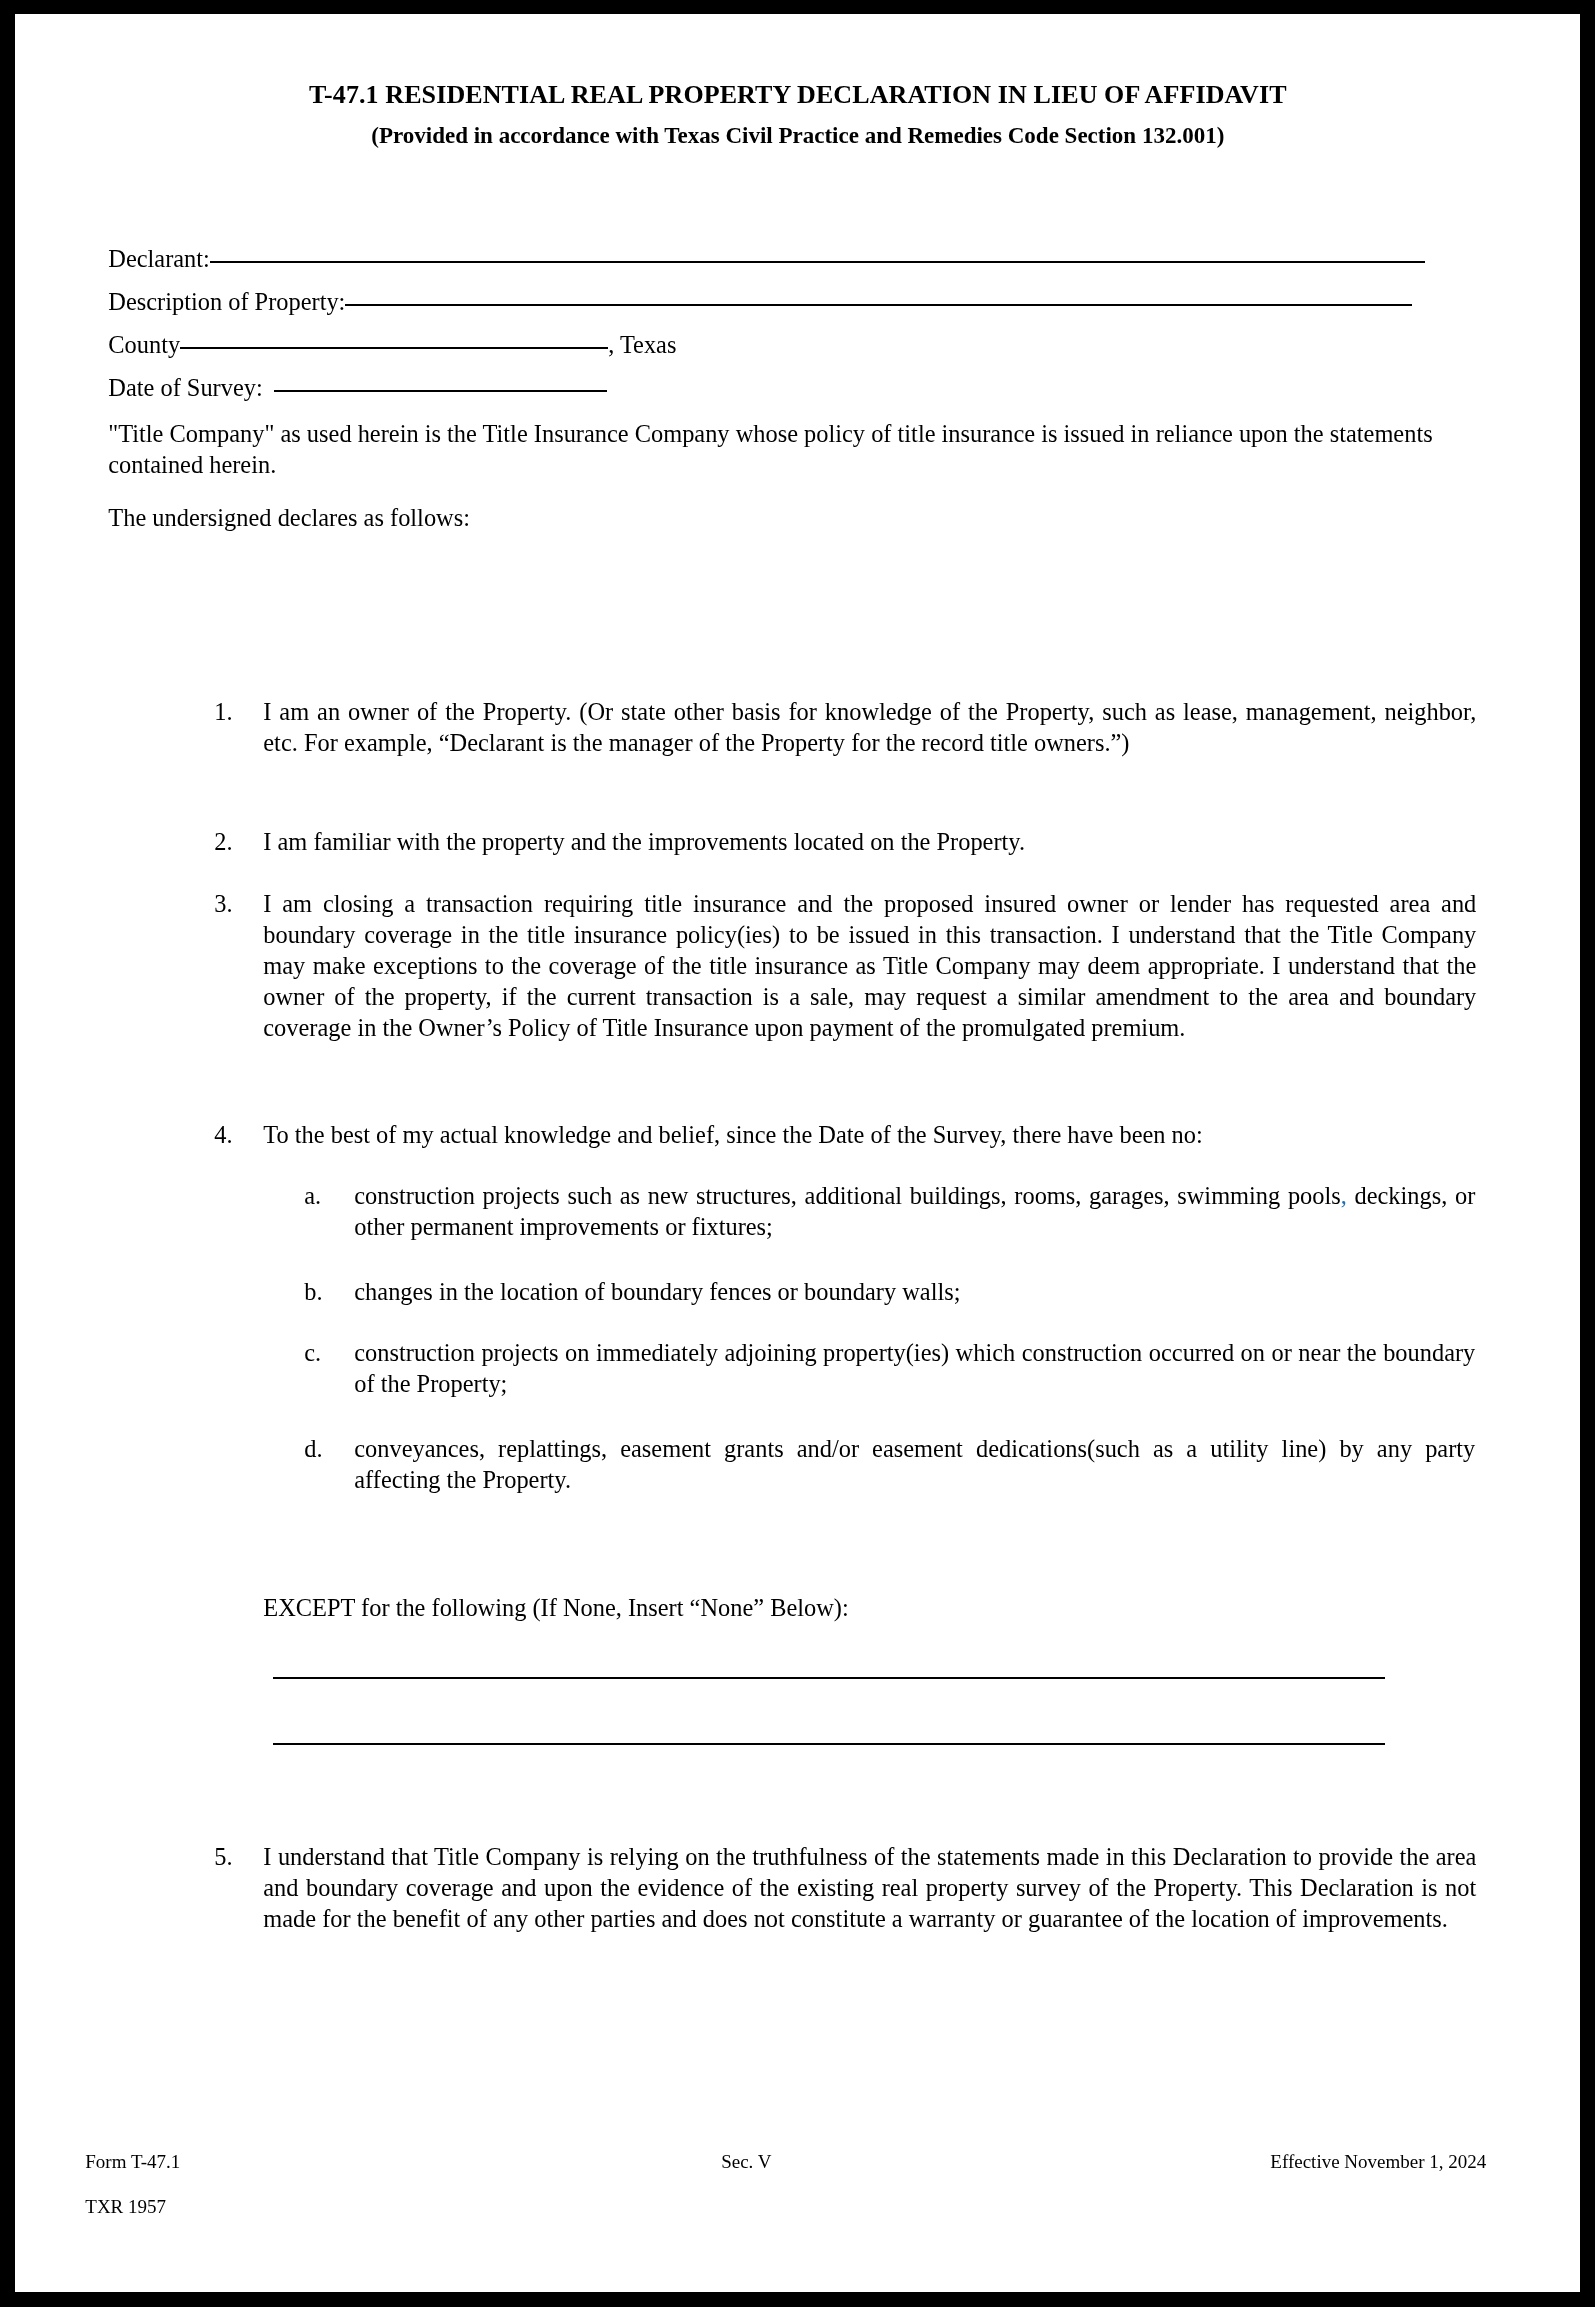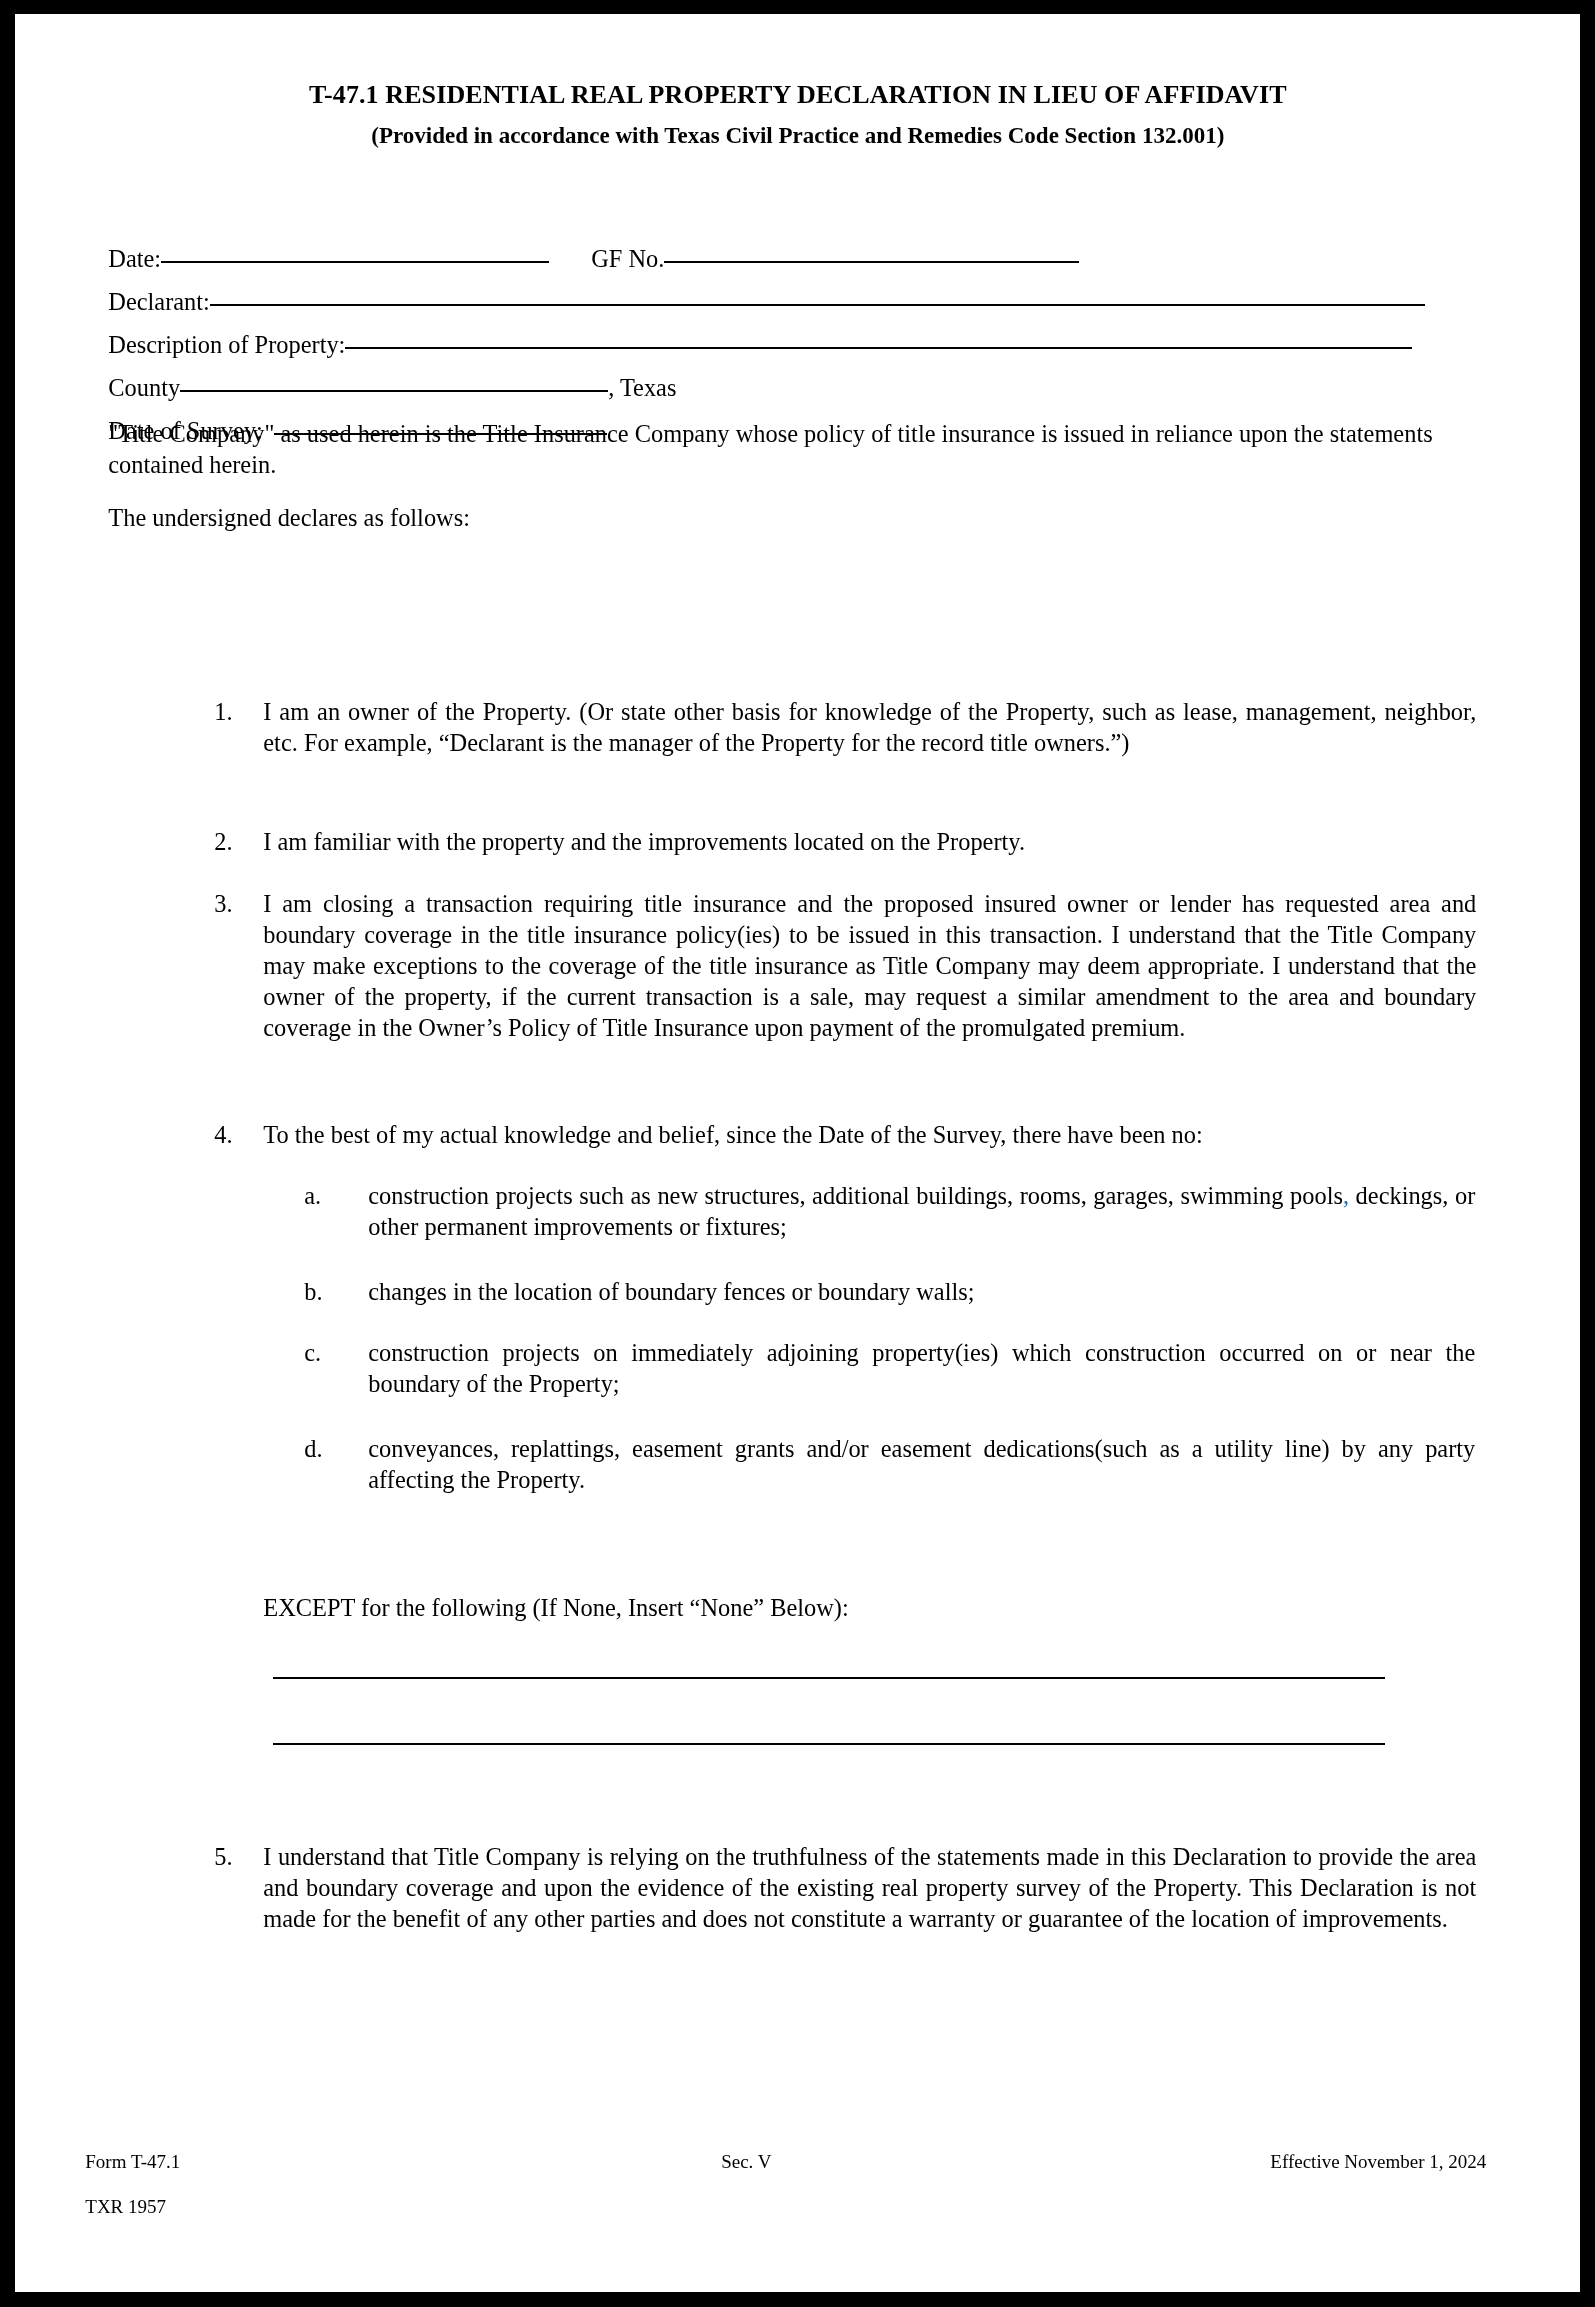--- a/index.html
+++ b/index.html
@@ -132,21 +132,20 @@
     font-size: 24.4px;
     line-height: 31px;
   }
   .sub-num {
     flex: none;
     width: 50px;
   }
   .sub-txt {
     flex: 1;
     text-align: justify;
-    margin-left: 14px;
   }
   .sub-txt.nojust { text-align: left; }
 
   .sa { left: 289px; top: 1166px; width: 1171px; }
   .sb { left: 289px; top: 1262px; width: 1171px; }
   .sc { left: 289px; top: 1323px; width: 1171px; }
   .sd { left: 289px; top: 1419px; width: 1171px; }
 
   
   .except {
@@ -206,27 +205,20 @@
   <div class="page">
     <div class="inner">
 
       <div class="title-block">
         <div class="title-line1">T-47.1 RESIDENTIAL REAL PROPERTY DECLARATION IN LIEU OF AFFIDAVIT</div>
         <div class="title-line2">(Provided in accordance with Texas Civil Practice and Remedies Code Section 132.001)</div>
       </div>
 
       <div class="fields">
 
-        <div class="field-row">
-          <span class="fl">Date:</span>
-          <span class="rule rule-date"></span>
-          <span class="gfspacer"></span>
-          <span class="fl">GF No.</span>
-          <span class="rule rule-gf"></span>
-        </div>
 
         <div class="field-row">
           <span class="fl">Declarant:</span>
           <span class="rule rule-declarant"></span>
         </div>
 
         <div class="field-row">
           <span class="fl">Description of Property:</span>
           <span class="rule rule-descr"></span>
         </div>

